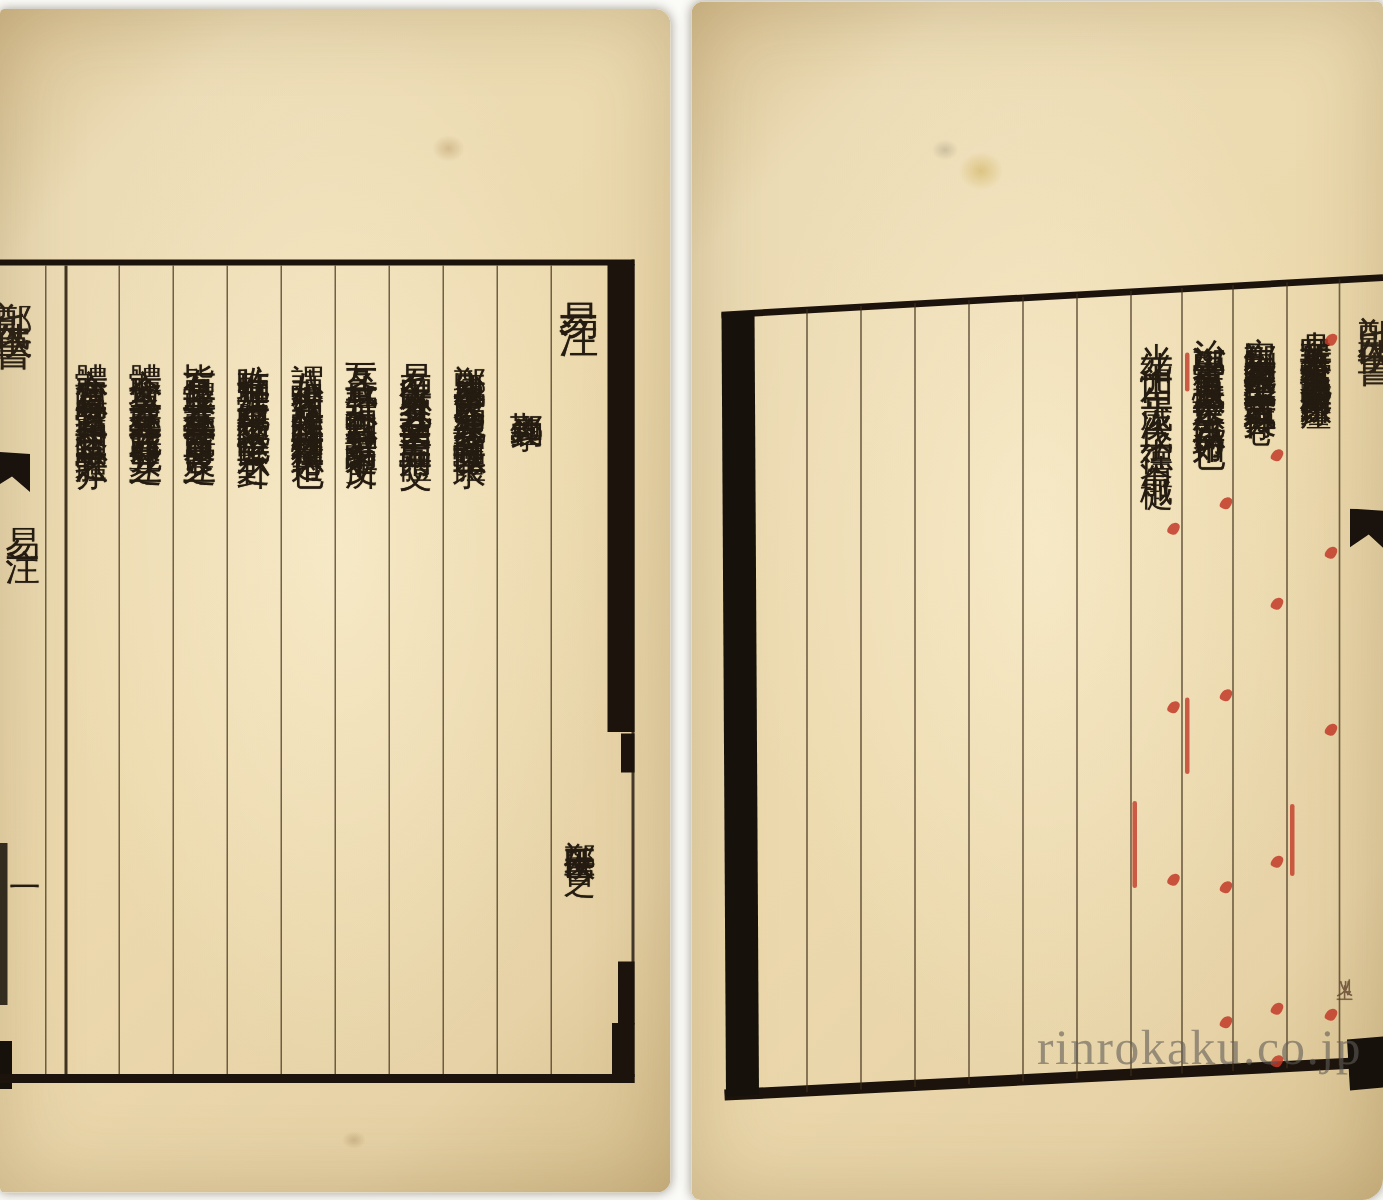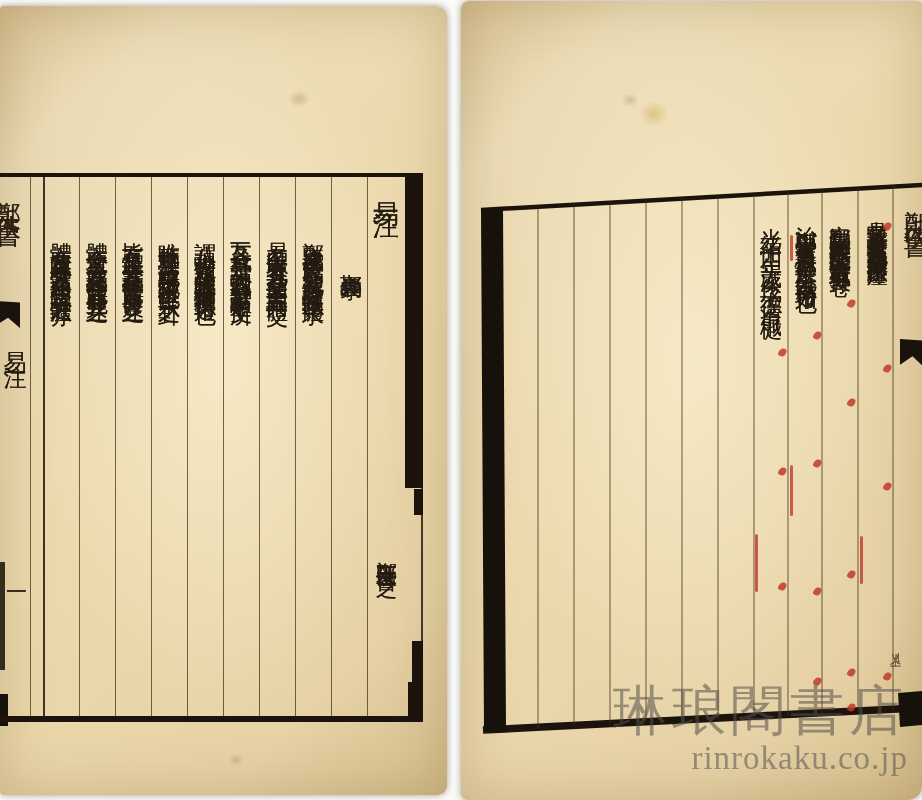--- a/index.html
+++ b/index.html
@@ -195,17 +195,16 @@
     <div class="vcol" style="left:293px;top:209px;width:34px;height:384px;">
       <span class="vtxt t-r4">光緒十四年歲次戊子德清俞樾</span>
         <div class="red-dot" style="top: 36%;"></div>
         <div class="red-dot" style="top: 67%;"></div>
         <div class="red-dot" style="top: 97%;"></div>
         <div class="name-mark" style="top: 84.5%; height: 15%;"></div>
       </div>
   </div>
 
   <div class="watermark">
-    <div class="wm-name">琳琅閣書店</div>
     <div class="wm-url">rinrokaku.co.jp</div>
   </div>
 
 </div>
 
 </body></html>

